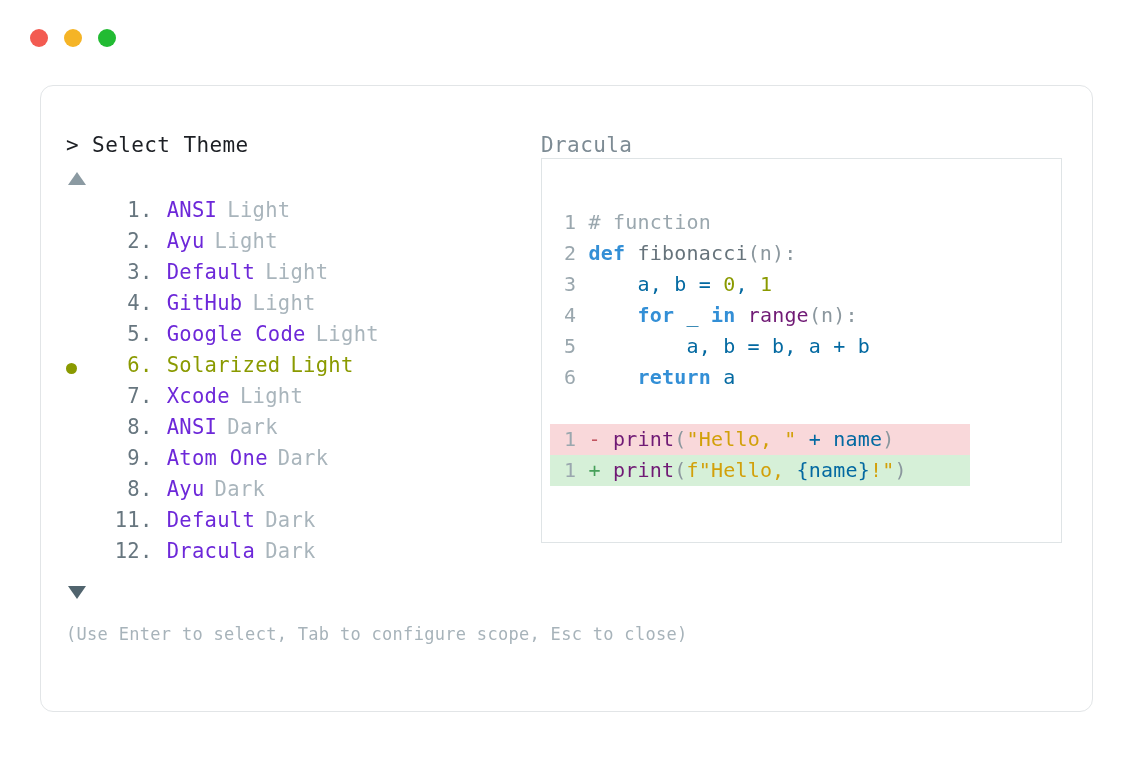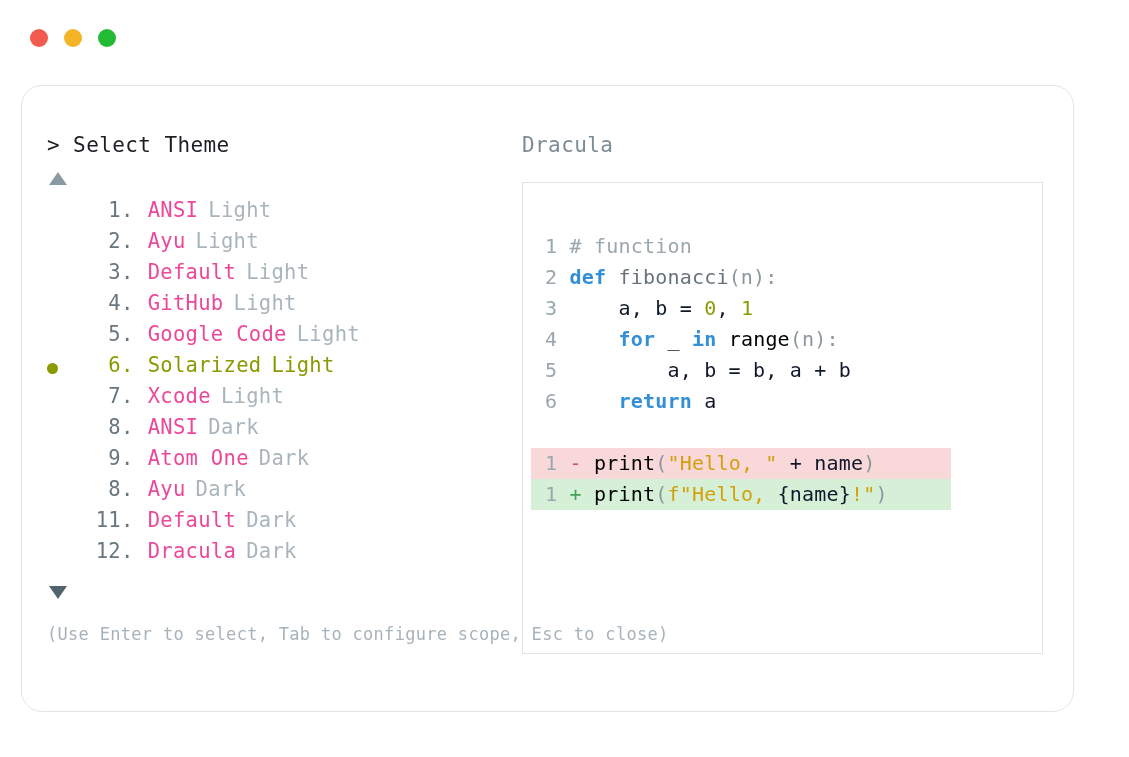--- a/index.html
+++ b/index.html
@@ -33,28 +33,28 @@
     border-radius: 50%;
     display: block;
   }
   .dot-red    { background: #f35b51; }
   .dot-yellow { background: #f5b426; }
   .dot-green  { background: #22bb33; }
 
   
   .card {
     position: absolute;
-    left: 21px;
+    left: 40px;
     top: 85px;
     width: 1053px;
     height: 627px;
     box-sizing: border-box;
     background: #ffffff;
     border: 1.5px solid #e2e5e7;
-    border-radius: 21px;
+    border-radius: 13px;
   }
 
   .card-inner {
     position: absolute;
     left: 0; top: 0;
     width: 100%; height: 100%;
   }
 
   
   .col-left {
@@ -132,21 +132,21 @@
     flex: 0 0 46px;
     text-align: right;
     color: #67767f;
   }
   .idx-dot {
     flex: 0 0 auto;
     color: #67767f;
   }
   .name {
     margin-left: 14px;
-    color: #ec4899;
+    color: #6d28d9;
   }
   .variant {
     margin-left: 10px;
     color: #a9b5bc;
   }
   .theme-row.selected .idx,
   .theme-row.selected .idx-dot,
   .theme-row.selected .name,
   .theme-row.selected .variant {
     color: #8a9a00;
@@ -158,23 +158,22 @@
     left: 25px;
     top: 538px;
     font-size: 17px;
     letter-spacing: 0.3px;
     color: #a7b3ba;
     white-space: pre;
   }
 
   
   .preview-panel {
-    margin-top: 24px;
     width: 521px;
-    height: 472px;
+    height: 385px;
     box-sizing: border-box;
     border: 1.5px solid #dfe4e6;
     background: #ffffff;
     padding: 48px 0 0 0;
     position: relative;
   }
   .code {
     font-size: 20px;
     line-height: 31px;
     white-space: pre;
@@ -198,22 +197,22 @@
   .diff-del { background: #f9d8da; }
   .diff-add { background: #d6f0d8; }
   .sign-del { color: #c25560; }
   .sign-add { color: #46a05a; }
 
   
   .c-comment { color: #9aa7ae; }
   .c-kw      { color: #338fd6; font-weight: bold; }
   .c-fn      { color: #66737b; text-align: center; }
   .c-num     { color: #8a9a00; }
-  .c-builtin { color: #000000; }
-  .c-plain   { color: #0f172a; }
+  .c-builtin { color: #701a75; }
+  .c-plain   { color: #0369a1; }
   .c-str     { color: #d2a00a; }
   .c-punct   { color: #8b979e; }
 </style>
 </head>
 <body>
 
 <div class="titlebar">
   <div class="dots">
     <span class="dot dot-red"></span>
     <span class="dot dot-yellow"></span>

